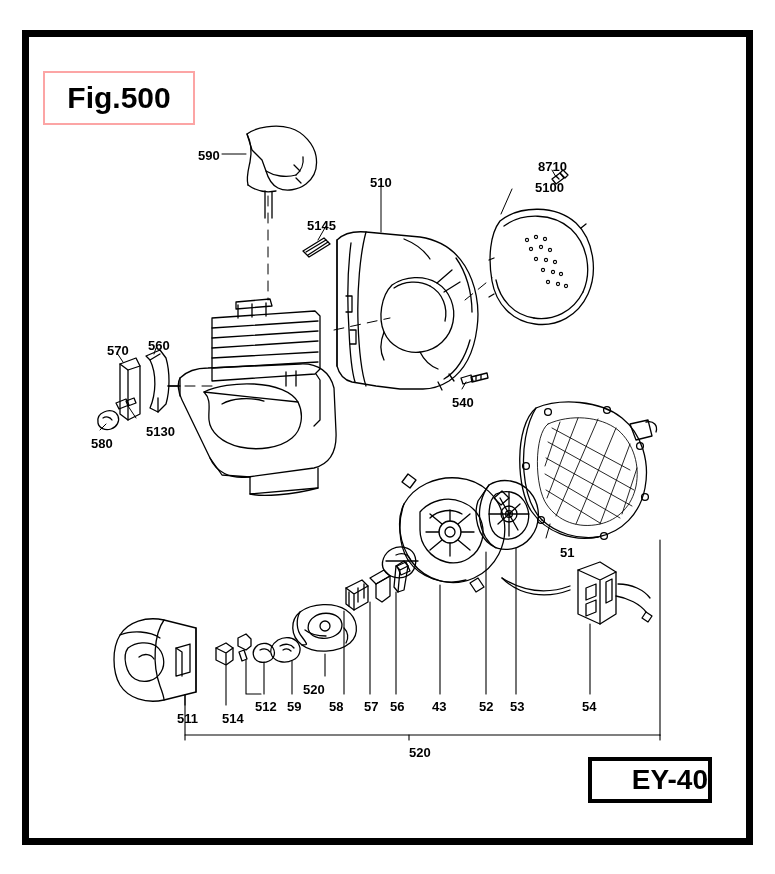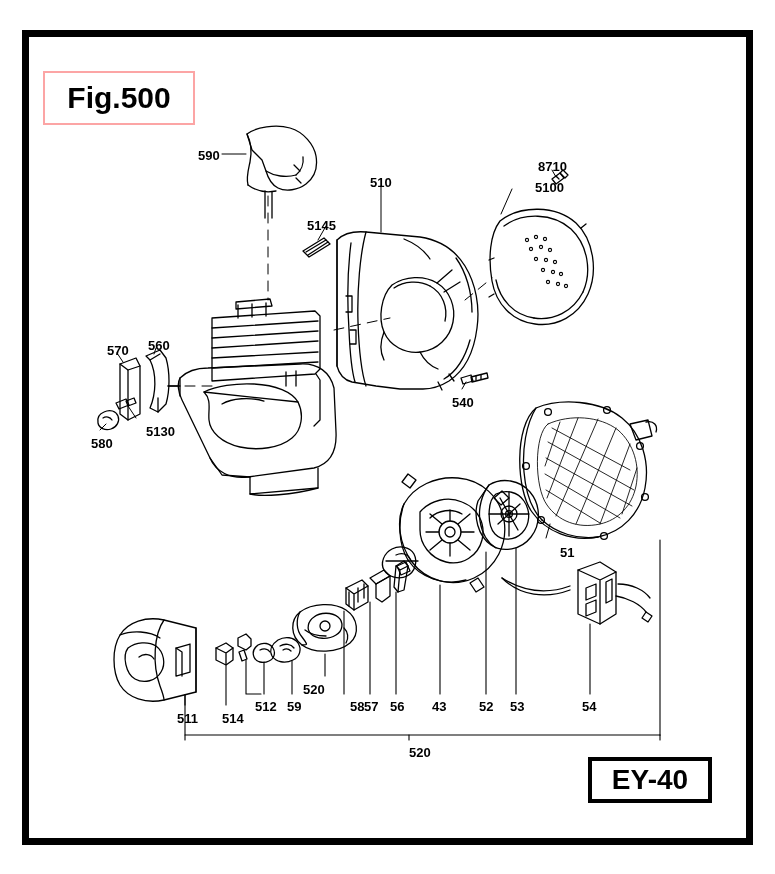--- a/index.html
+++ b/index.html
@@ -54,21 +54,21 @@
     position: absolute;
     left: 588px;
     top: 757px;
     width: 124px;
     height: 46px;
     border: 4px solid #000000;
     background: #ffffff;
     box-sizing: border-box;
     display: flex;
     align-items: center;
-    justify-content: center;
+    justify-content: flex-end;
   }
   #model-box .txt {
     font-size: 28px;
     font-weight: bold;
     color: #000000;
     font-family: "Liberation Sans", sans-serif;
   }
   
   .lbl {
     position: absolute;
@@ -394,21 +394,21 @@
   <div class="lbl" style="left:148px; top:339px;">560</div>
   <div class="lbl" style="left:131px; top:425px;margin-left:15px;">5130</div>
   <div class="lbl" style="left:91px;  top:437px;">580</div>
   <div class="lbl" style="left:452px; top:396px;">540</div>
   <div class="lbl" style="left:560px; top:546px;">51</div>
   <div class="lbl" style="left:303px; top:683px;">520</div>
   <div class="lbl" style="left:177px; top:712px;">511</div>
   <div class="lbl" style="left:222px; top:712px;">514</div>
   <div class="lbl" style="left:255px; top:700px;">512</div>
   <div class="lbl" style="left:287px; top:700px;">59</div>
-  <div class="lbl" style="left:350px; top:700px;">58</div>
+  <div class="lbl" style="left:329px; top:700px;">58</div>
   <div class="lbl" style="left:364px; top:700px;">57</div>
   <div class="lbl" style="left:390px; top:700px;">56</div>
   <div class="lbl" style="left:432px; top:700px;">43</div>
   <div class="lbl" style="left:479px; top:700px;">52</div>
   <div class="lbl" style="left:510px; top:700px;">53</div>
   <div class="lbl" style="left:582px; top:700px;">54</div>
   <div class="lbl" style="left:409px; top:746px;">520</div>
 
 </div>
 

